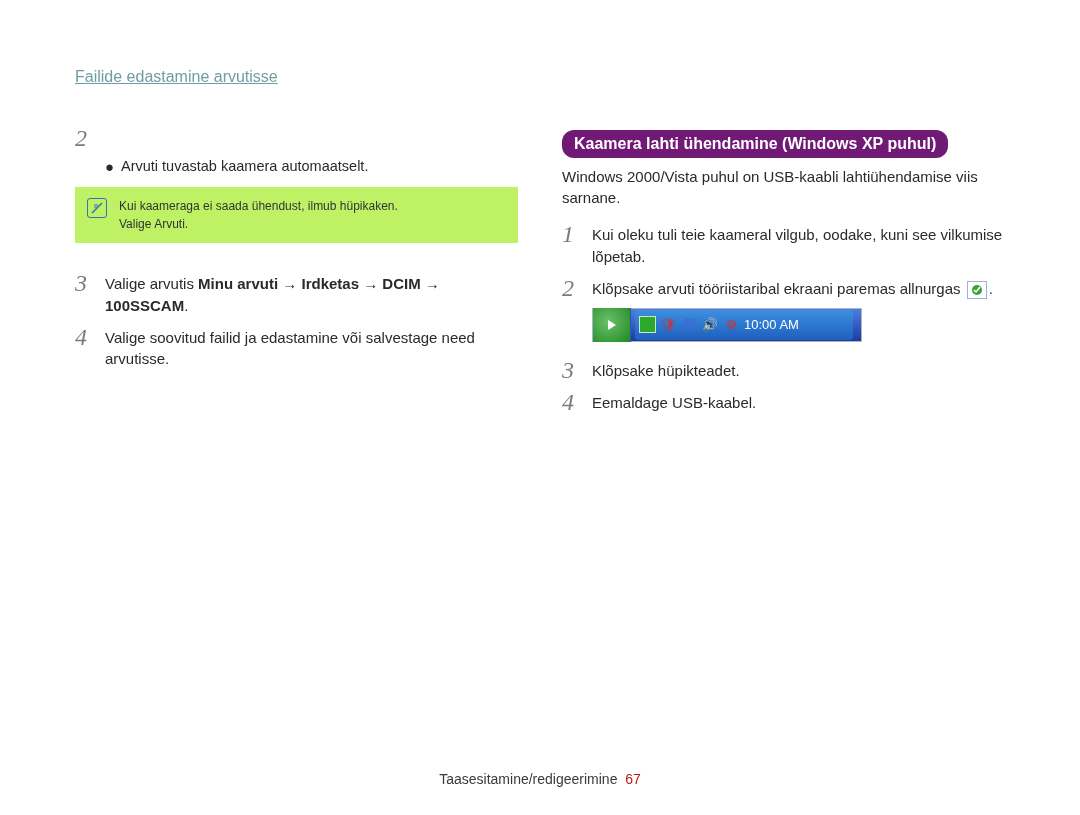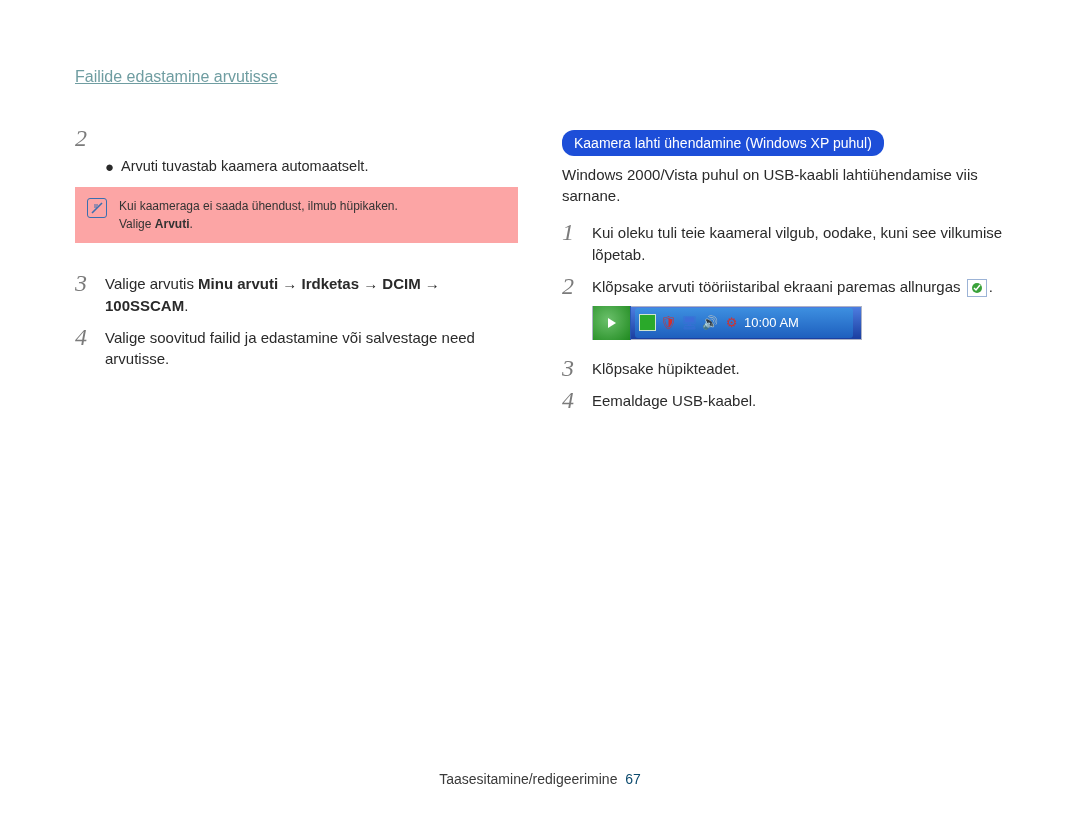--- a/index.html
+++ b/index.html
@@ -61,21 +61,21 @@
       margin-bottom: 12px;
     }
     .bullet-dot {
       width: 16px;
       flex-shrink: 0;
     }
     .bullet-text {
       font-size: 14.5px;
     }
     .note-box {
-      background: #fca5a5;
+      background: #bef264;
       display: flex;
       align-items: flex-start;
       padding: 10px 12px;
       margin: 5px 0 28px 0;
     }
     .note-icon {
       width: 20px;
       height: 20px;
       border: 1.6px solid #3a6fb0;
       border-radius: 3px;
@@ -86,29 +86,29 @@
       font-size: 12px;
       flex-shrink: 0;
       margin-right: 12px;
       margin-top: 1px;
     }
     .note-text {
       font-size: 12px;
       line-height: 1.5;
       color: #333;
     }
-    .note-text b { font-weight: bold; }
+    .note-text b { font-weight: normal; }
     .arrow {
       display: inline-block;
     }
     .section-pill {
-      background: #1d4ed8;
+      background: #701a75;
       color: #fff;
-      font-weight: normal;
-      font-size: 14px;
+      font-weight: bold;
+      font-size: 16px;
       padding: 5px 12px;
       border-radius: 12px;
       display: inline-block;
       margin-bottom: 6px;
     }
     .gap-top { margin-top: 8px; }
     .inline-icon {
       display: inline-block;
       width: 20px;
       height: 18px;
@@ -178,21 +178,21 @@
 
     .footer {
       position: absolute;
       bottom: 28px;
       left: 0;
       width: 100%;
       text-align: center;
       font-size: 14px;
       color: #3a3a3a;
     }
-    .footer .pg { color: #0c4a6e; }
+    .footer .pg { color: #b91c1c; }
   </style>
 </head>
 <body>
 
 <div class="header-title">Failide edastamine arvutisse</div>
 
 <div class="page">
 
   <div class="column col-left">
 

